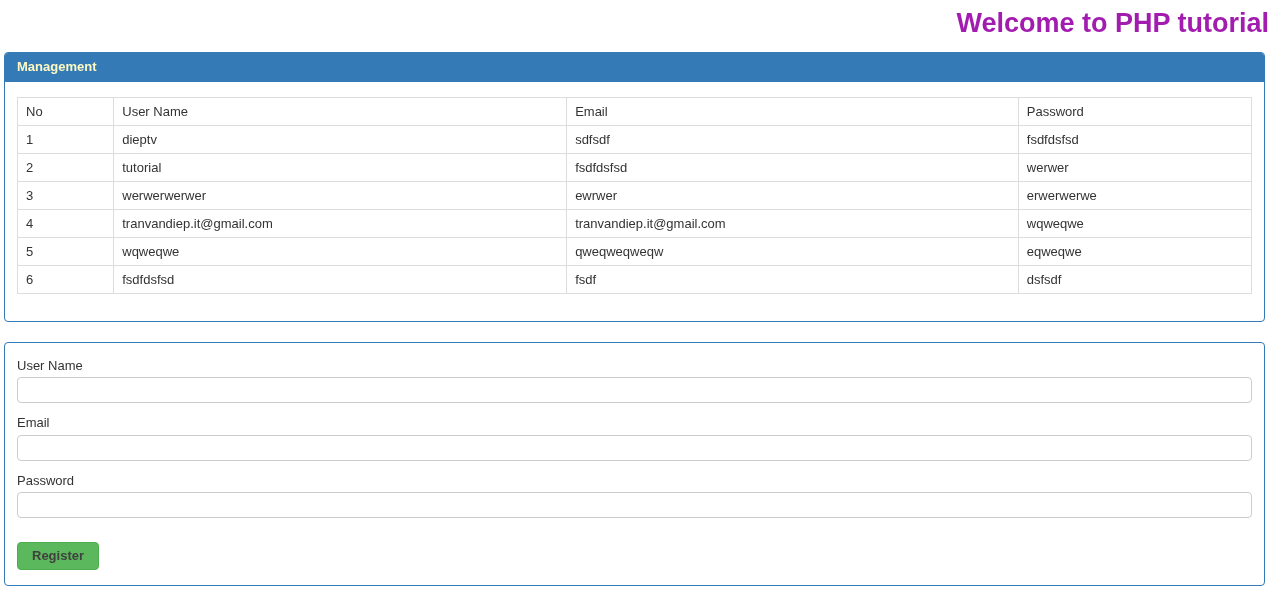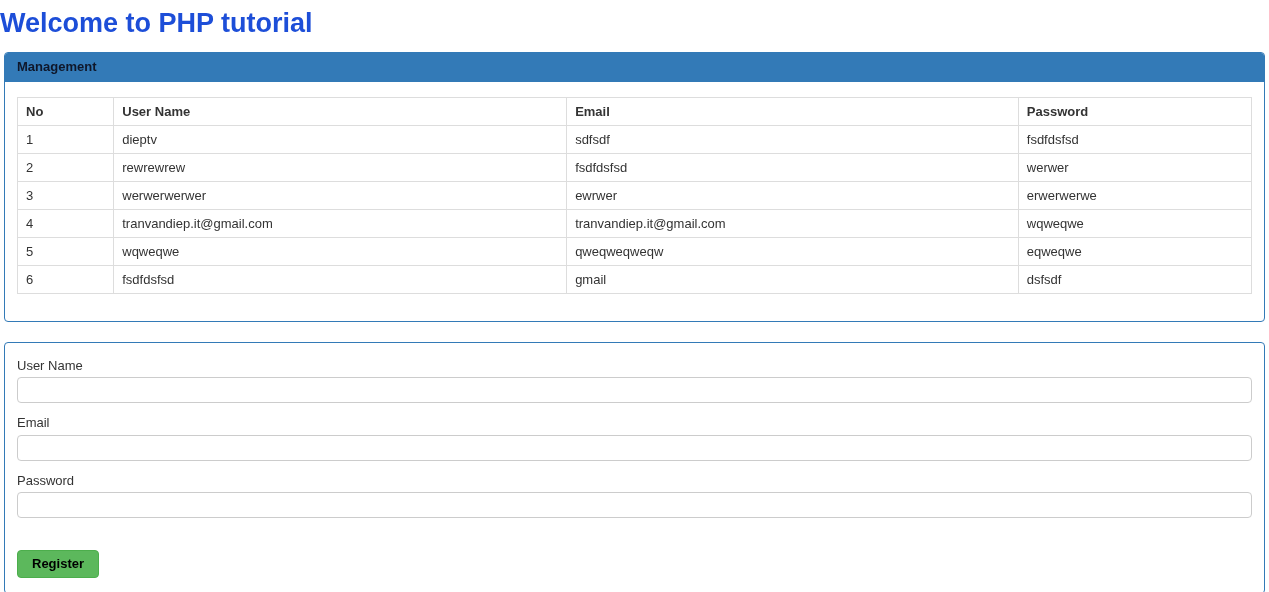--- a/index.html
+++ b/index.html
@@ -5,37 +5,37 @@
   * { box-sizing: border-box; margin: 0; padding: 0; }
   html, body {
     background: #fff;
     font-family: "Liberation Sans", "DejaVu Sans", sans-serif;
     color: #333;
     width: 1269px;
     height: 592px;
     overflow: hidden;
   }
   .page-title {
-    text-align: left;
+    text-align: right;
     font-size: 27px;
     font-weight: bold;
-    color: #1d4ed8;
+    color: #a21caf;
     margin: 7px 0 13px 0;
     line-height: 1.2;
   }
   .container { margin: 0 4px; }
   .panel {
     border: 1px solid #337ab7;
     border-radius: 4px;
     margin-bottom: 20px;
     background: #fff;
   }
   .panel-heading {
     background: #337ab7;
-    color: #0f172a;
+    color: #fef9c3;
     font-size: 13px;
     font-weight: bold;
     padding: 7px 12px;
     border-radius: 3px 3px 0 0;
     line-height: 1.1;
   }
   .panel-body { padding: 15px 12px; }
   table.data-table {
     width: 100%;
     border-collapse: collapse;
@@ -43,21 +43,21 @@
     margin-bottom: 12px;
   }
   table.data-table th, table.data-table td {
     border: 1px solid #ddd;
     padding: 6px 8px;
     text-align: left;
     vertical-align: middle;
     height: 28px;
     color: #333;
   }
-  table.data-table th { font-weight: bold; }
+  table.data-table th { font-weight: normal; }
   table.data-table th:nth-child(1) { width: 7.8%; }
   table.data-table th:nth-child(2) { width: 36.7%; }
   table.data-table th:nth-child(3) { width: 36.6%; }
   .form-group { margin-bottom: 12px; }
   .form-group label {
     display: block;
     font-size: 13px;
     font-weight: normal;
     color: #333;
     margin-bottom: 4px;
@@ -71,24 +71,24 @@
     font-size: 13px;
     font-family: "Liberation Sans", sans-serif;
     color: #555;
     background: #fff;
     border: 1px solid #ccc;
     border-radius: 4px;
     outline: none;
   }
   .btn-success {
     display: inline-block;
-    margin-top: 20px;
+    margin-top: 12px;
     background: #5cb85c;
     border: 1px solid #4cae4c;
-    color: #000000;
+    color: #404040;
     font-size: 13px;
     font-weight: bold;
     font-family: "Liberation Sans", sans-serif;
     padding: 5px 14px;
     border-radius: 4px;
     cursor: pointer;
     line-height: 1.2;
   }
 </style>
 </head>
@@ -112,21 +112,21 @@
         </thead>
         <tbody>
             <tr>
               <td>1</td>
               <td>dieptv</td>
               <td>sdfsdf</td>
               <td>fsdfdsfsd</td>
             </tr>
             <tr>
               <td>2</td>
-              <td>rewrewrew</td>
+              <td>tutorial</td>
               <td>fsdfdsfsd</td>
               <td>werwer</td>
             </tr>
             <tr>
               <td>3</td>
               <td>werwerwerwer</td>
               <td>ewrwer</td>
               <td>erwerwerwe</td>
             </tr>
             <tr>
@@ -137,21 +137,21 @@
             </tr>
             <tr>
               <td>5</td>
               <td>wqweqwe</td>
               <td>qweqweqweqw</td>
               <td>eqweqwe</td>
             </tr>
             <tr>
               <td>6</td>
               <td>fsdfdsfsd</td>
-              <td>gmail</td>
+              <td>fsdf</td>
               <td>dsfsdf</td>
             </tr>
           </tbody>
       </table>
     </div>
   </div>
 
   <div class="panel">
     <div class="panel-body">
 

